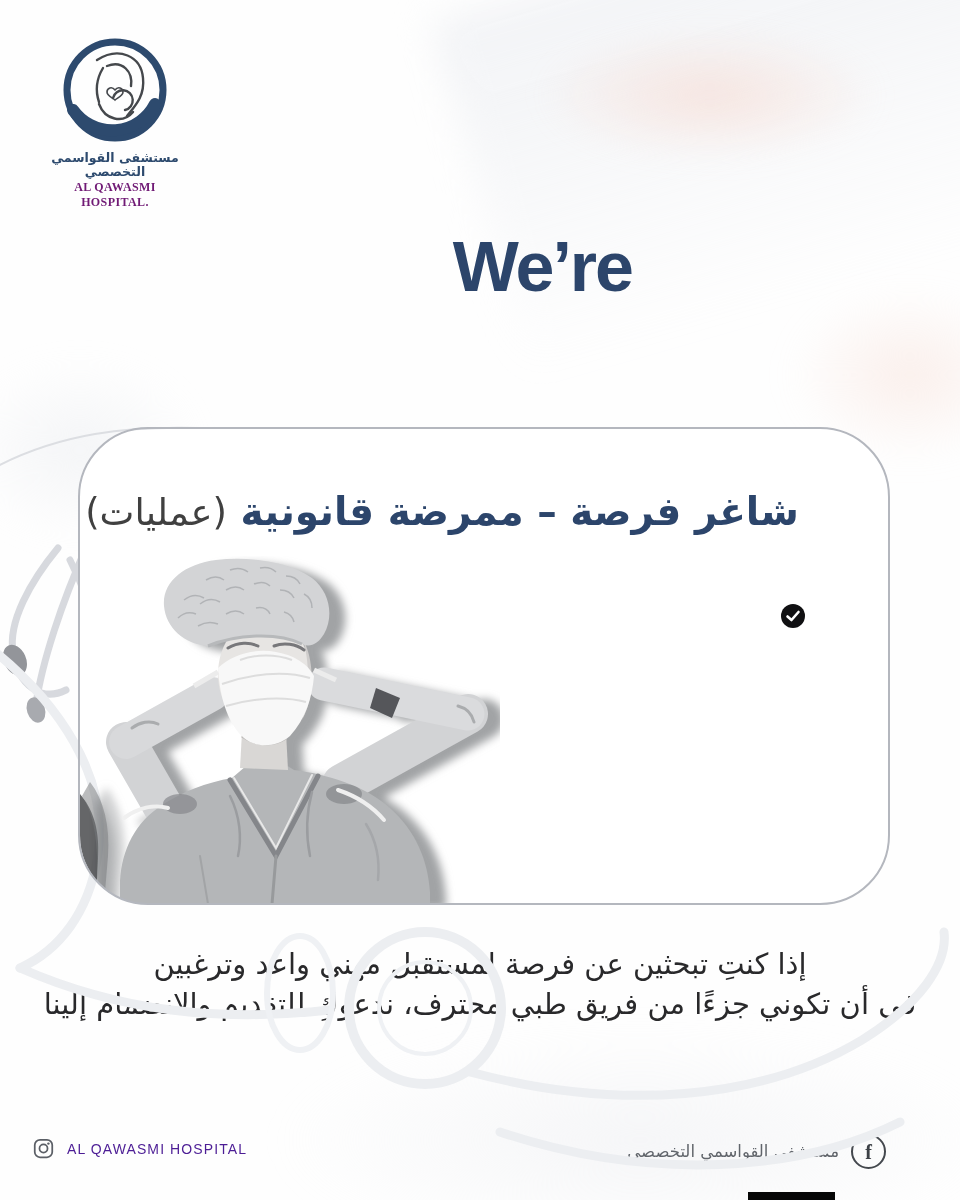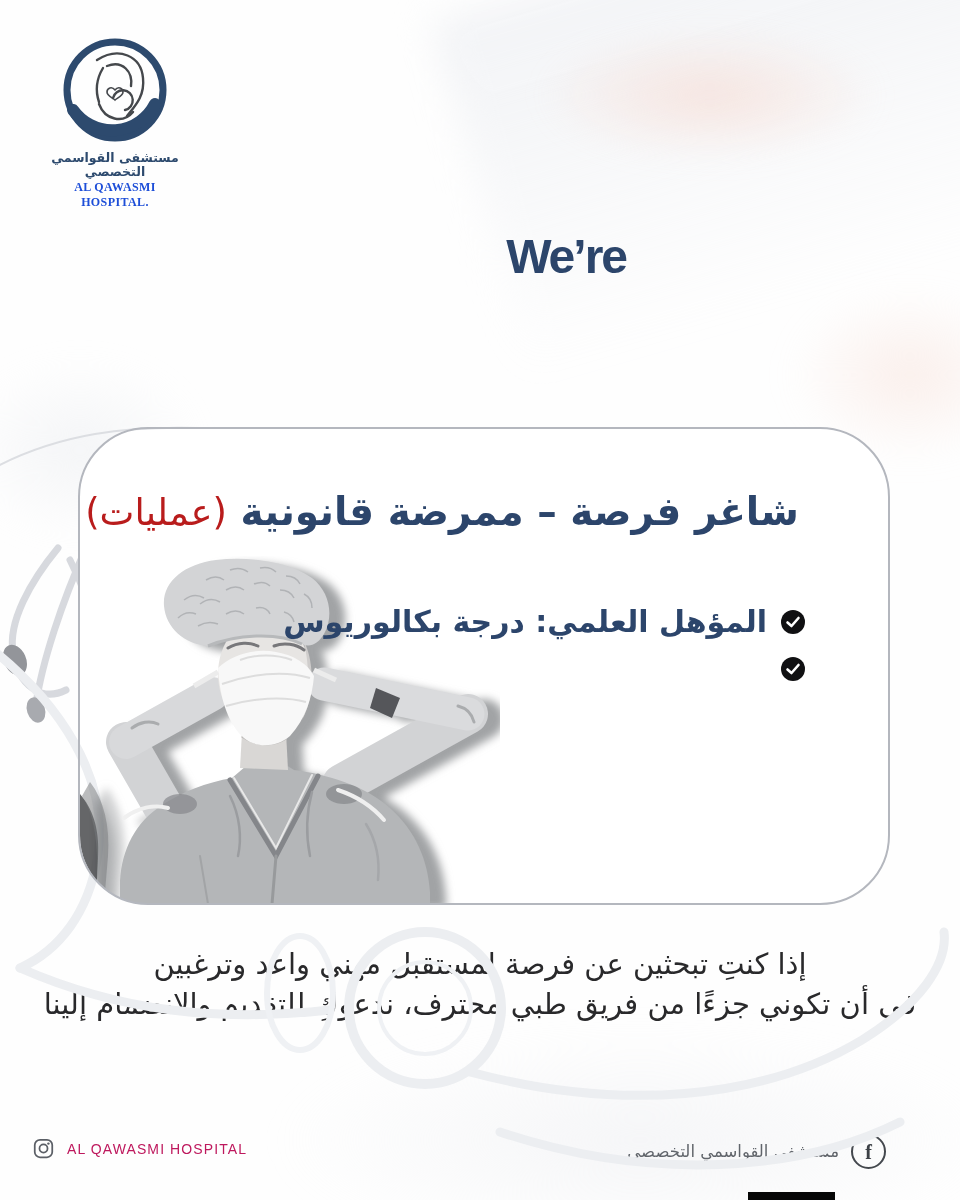--- a/index.html
+++ b/index.html
@@ -20,55 +20,55 @@
   .wash-bottom{left:280px;top:1030px;width:720px;height:220px;border-radius:50%;
     background:radial-gradient(closest-side,rgba(239,240,243,.55),rgba(239,240,243,0));filter:blur(16px);z-index:0;}
 
   .stetho-under{position:absolute;left:0;top:0;z-index:1;}
   .stetho-over{position:absolute;left:0;top:0;z-index:3;pointer-events:none;}
 
   
   .logo{position:absolute;left:40px;top:34px;width:150px;text-align:center;z-index:2;}
   .logo svg{display:block;margin:0 auto;}
   .logo-ar{color:#2d4a6e;font-size:12.5px;font-weight:bold;line-height:1.1;margin-top:3px;direction:rtl;}
-  .logo-en{color:#1d4ed8;font-size:12px;font-weight:bold;letter-spacing:.4px;
+  .logo-en{color:#701a75;font-size:12px;font-weight:bold;letter-spacing:.4px;
     font-family:"Liberation Serif","DejaVu Serif",serif;margin-top:1px;text-align:center;}
 
   
   .hero{position:absolute;top:234px;right:312px;display:flex;flex-direction:column;align-items:flex-end;
     z-index:7;color:#2c456b;font-family:"Liberation Sans","DejaVu Sans",sans-serif;font-weight:bold;}
-  .hero-top{font-size:48px;line-height:.95;letter-spacing:-2px;margin-right:22px;}
+  .hero-top{font-size:70px;line-height:.95;letter-spacing:-2px;margin-right:16px;}
   .hero-main{font-size:180px;line-height:.82;letter-spacing:-8px;margin-top:4px;}
 
   
   .card{position:absolute;left:78px;top:427px;width:812px;height:478px;background:#ffffff;
     border-radius:70px;z-index:2;}
   .card-border{position:absolute;left:78px;top:427px;width:812px;height:478px;border:2px solid #b4b7be;
     border-radius:70px;box-sizing:border-box;z-index:5;pointer-events:none;}
   .card-title{position:absolute;left:78px;top:489px;width:812px;text-align:center;z-index:6;
     transform:translateX(-42px);direction:rtl;font-weight:bold;font-size:39px;color:#2c456b;line-height:1.2;}
-  .card-title .note{color:#b91c1c;font-weight:normal;font-size:37px;}
+  .card-title .note{color:#404040;font-weight:normal;font-size:37px;}
   .req-list{position:absolute;right:155px;top:604px;display:flex;flex-direction:column;gap:18px;
     align-items:flex-end;z-index:6;}
   .req-row{display:flex;direction:rtl;align-items:center;gap:14px;}
   .req-text{color:#2c456b;font-weight:bold;font-size:30px;white-space:nowrap;direction:rtl;}
   .check{width:24px;height:24px;flex:0 0 24px;}
 
   
   .nurse-wrap{position:absolute;left:80px;top:556px;width:420px;height:348px;overflow:hidden;
     border-bottom-left-radius:68px;z-index:4;}
   .nurse-wrap svg{filter:drop-shadow(16px 5px 4px rgba(104,106,110,.62));}
 
   
   .closing{position:absolute;left:0;top:944px;width:960px;text-align:center;direction:rtl;z-index:2;
     color:#29292b;font-size:29px;line-height:1.38;}
 
   
   .footer-left{position:absolute;left:33px;top:1138px;display:flex;align-items:center;gap:13px;z-index:2;}
-  .ig-label{color:#be185d;font-size:14px;letter-spacing:1.1px;font-family:"Liberation Sans",sans-serif;}
+  .ig-label{color:#4c1d95;font-size:14px;letter-spacing:1.1px;font-family:"Liberation Sans",sans-serif;}
   .footer-right{position:absolute;right:74px;top:1134px;display:flex;align-items:center;gap:12px;z-index:2;}
   .fb-label{color:#61656b;font-size:16.5px;direction:rtl;}
   .fb-circle{width:31px;height:31px;border:2px solid #44484e;border-radius:50%;display:flex;
     align-items:center;justify-content:center;color:#3c4046;
     font-family:"Liberation Serif","DejaVu Serif",serif;font-weight:bold;font-size:20px;line-height:1;}
   .black-bar{position:absolute;left:748px;top:1192px;width:87px;height:8px;background:#060606;z-index:2;}
 </style>
 </head>
 <body>
 
@@ -212,27 +212,20 @@
     <span> </span>
     <span class="note">(عمليات)</span>
   </div>
 
   <div class="req-list">
     <div class="req-row">
       <svg class="check" viewBox="0 0 24 24">
         <circle cx="12" cy="12" r="12" fill="#101012"></circle>
         <path d="M6.5 12.5 L10.5 16 L17.5 8" fill="none" stroke="#ffffff" stroke-width="2.6" stroke-linecap="round" stroke-linejoin="round"></path>
       </svg>
-      <span class="req-text">المؤهل العلمي: درجة بكالوريوس</span>
-    </div>
-    <div class="req-row">
-      <svg class="check" viewBox="0 0 24 24">
-        <circle cx="12" cy="12" r="12" fill="#101012"></circle>
-        <path d="M6.5 12.5 L10.5 16 L17.5 8" fill="none" stroke="#ffffff" stroke-width="2.6" stroke-linecap="round" stroke-linejoin="round"></path>
-      </svg>
     </div>
   </div>
 
   <div class="closing">
     <div>إذا كنتِ تبحثين عن فرصة لمستقبل مهني واعد وترغبين</div>
     <div>في أن تكوني جزءًا من فريق طبي محترف، ندعوكِ للتقديم والانضمام إلينا</div>
   </div>
 
   <div class="footer-left">
     <svg width="21" height="21" viewBox="0 0 24 24">

